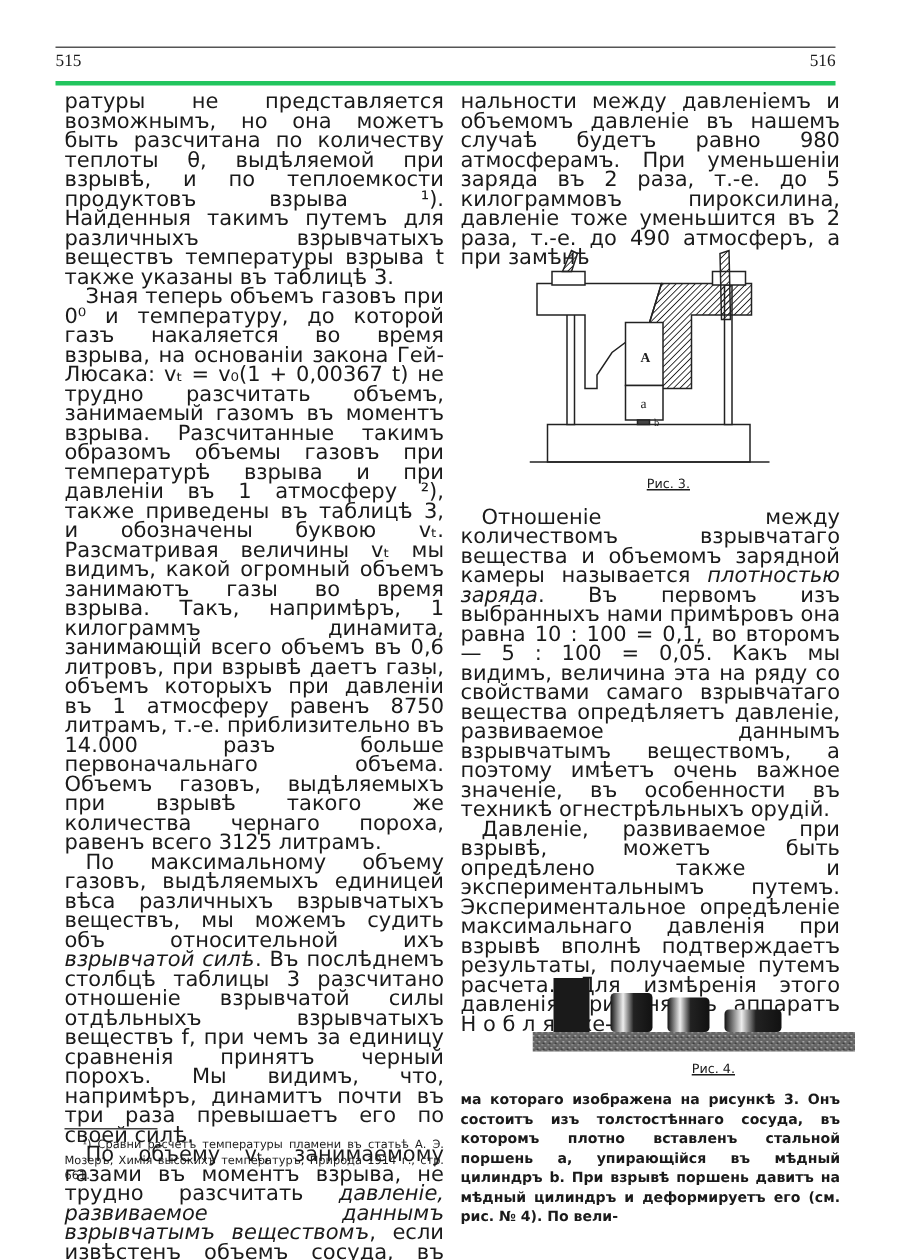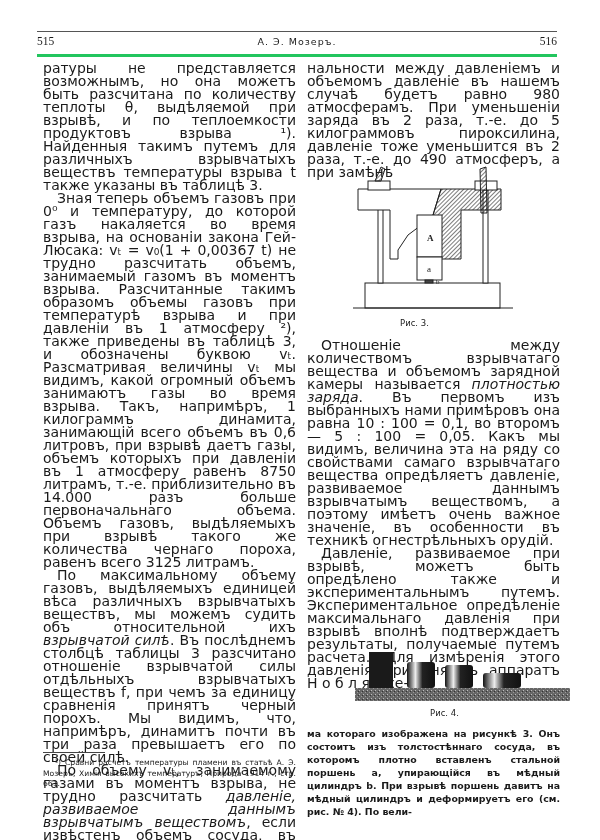--- a/index.html
+++ b/index.html
@@ -17,31 +17,30 @@
   .col.right { left: 307px; top: 62px; }
   .col p { margin: 0; text-align: justify; text-align-last: auto; hyphens: manual; }
   .col p.ind { text-indent: 14px; }
   .col p.cont { text-indent: 0; }
   em { font-style: italic; }
   .footnotes { position: absolute; left: 43px; top: 752px; width: 253px; font-size: 7.6px; line-height: 10.5px; }
   .footnotes .rule { width: 62px; border-top: 1px solid #444; margin-bottom: 5px; }
   .footnotes p { margin: 0; text-align: justify; }
   .footnotes p.fn { text-indent: 12px; }
   .fig3 { position: absolute; left: 353px; top: 155px; width: 165px; height: 160px; }
-  .caption { position: absolute; font-size: 8.5px; text-align: left; }
+  .caption { position: absolute; font-size: 8.5px; text-align: right; text-decoration: underline; }
   .fig4 { position: absolute; left: 355px; top: 650px; width: 215px; height: 52px; }
   .bottomtext { position: absolute; left: 307px; top: 727px; width: 253px; font-size: 9.4px; line-height: 13px; }
   .bottomtext p { margin: 0; text-align: justify; font-weight: bold; }
 </style>
 </head>
 <body>
 
 <div class="header">
   <span class="pn left">515</span>
-  <span class="title">А. Э. Мозеръ.</span>
   <span class="pn right">516</span>
 </div>
 
 <div class="col left">
   <p class="cont">ратуры не представляется возможнымъ, но она можетъ быть разсчитана по количеству теплоты θ, выдѣляемой при взрывѣ, и по теплоемкости продуктовъ взрыва ¹). Найденныя такимъ путемъ для различныхъ взрывчатыхъ веществъ температуры взрыва t также указаны въ таблицѣ 3.</p>
   <p class="ind">Зная теперь объемъ газовъ при 0⁰ и температуру, до которой газъ накаляется во время взрыва, на основанiи закона Гей-Люсака: vₜ = v₀(1 + 0,00367 t) не трудно разсчитать объемъ, занимаемый газомъ въ моментъ взрыва. Разсчитанные такимъ образомъ объемы газовъ при температурѣ взрыва и при давленiи въ 1 атмосферу ²), также приведены въ таблицѣ 3, и обозначены буквою vₜ. Разсматривая величины vₜ мы видимъ, какой огромный объемъ занимаютъ газы во время взрыва. Такъ, напримѣръ, 1 килограммъ динамита, занимающiй всего объемъ въ 0,6 литровъ, при взрывѣ даетъ газы, объемъ которыхъ при давленiи въ 1 атмосферу равенъ 8750 литрамъ, т.-е. приблизительно въ 14.000 разъ больше первоначальнаго объема. Объемъ газовъ, выдѣляемыхъ при взрывѣ такого же количества чернаго пороха, равенъ всего 3125 литрамъ.</p>
   <p class="ind"><span>По максимальному объему газовъ, выдѣляемыхъ единицей вѣса различныхъ взрывчатыхъ веществъ, мы можемъ судить объ относительной ихъ </span><em>взрывчатой силѣ</em><span>. Въ послѣднемъ столбцѣ таблицы 3 разсчитано отношенiе взрывчатой силы отдѣльныхъ взрывчатыхъ веществъ f, при чемъ за единицу сравненiя принятъ черный порохъ. Мы видимъ, что, напримѣръ, динамитъ почти въ три раза превышаетъ его по своей силѣ.</span></p>
   <p class="ind"><span>По объему vₜ, занимаемому газами въ моментъ взрыва, не трудно разсчитать </span><em>давленiе, развиваемое даннымъ взрывчатымъ веществомъ</em><span>, если извѣстенъ объемъ сосуда, въ которомъ происходитъ взрывъ. Положимъ, для примѣра, что зарядная камера большой пушки имѣетъ объемъ въ 100 литровъ и что она заряжается 10 килограммами пироксилиноваго пороха. Объемъ газовъ, получаемыхъ при взрывѣ указаннаго количества пироксилиноваго пороха согласно нашей таблицы при 1 атмосферѣ былъ бы равенъ 9800 × 10 = 98000 литровъ. Такъ какъ объемъ зарядной камеры равенъ всего лишь 100 литрамъ, то согласно закону Бойль-Марiотта объ обратной пропорцiо-</span></p>
 </div>
 

